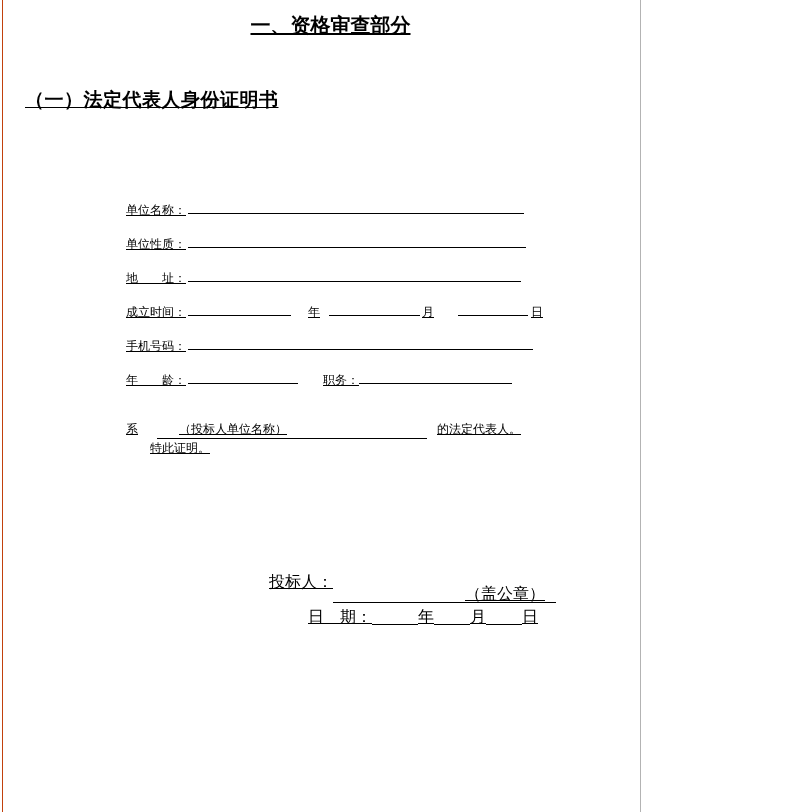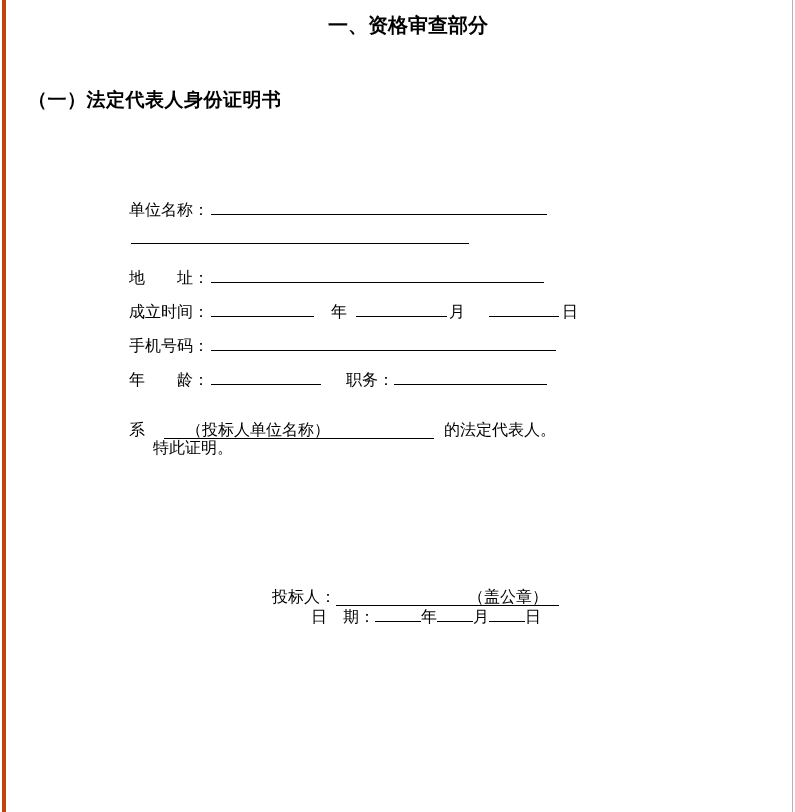--- a/index.html
+++ b/index.html
@@ -3,53 +3,54 @@
 <meta charset="utf-8">
 <style>
   html,body{margin:0;padding:0;background:#ffffff;}
   body{
     width:795px;height:812px;overflow:hidden;
     font-family:"Liberation Serif","DejaVu Serif",serif;
     color:#000;
   }
   .page{
     box-sizing:border-box;
-    width:791px;height:812px;margin-left:2px;
+    width:639px;height:812px;margin-left:2px;
     background:#ffffff;
-    border-left:4px solid #c2410c;
+    border-left:1px solid #c2410c;
     border-right:1px solid #b3b3b3;
+    text-decoration:underline;
   }
   .title{
     margin:0;padding:13px 0 0 18px;
     text-align:center;
     font-size:20px;line-height:24px;font-weight:bold;
   }
   .subtitle{
     margin:0;padding:51px 0 0 22px;
     font-size:19px;line-height:23px;font-weight:bold;
     letter-spacing:0.5px;
   }
-  .form{margin:0 0 0 123px;padding-top:82px;font-size:16px;}
+  .form{margin:0 0 0 123px;padding-top:82px;font-size:12px;}
   .row{display:flex;align-items:baseline;height:34px;line-height:34px;white-space:pre;}
   .bl{
     display:inline-block;height:16px;
     border-bottom:1px solid #000;
     flex:0 0 auto;
   }
   .bl-text{
     display:inline-block;
     border-bottom:1px solid #000;
     line-height:17px;
     flex:0 0 auto;
     box-sizing:border-box;
     margin-top:24px;
   }
   .lbl,.u{flex:0 0 auto;}
   .footer{margin:0 0 0 266px;padding-top:99px;font-size:16px;}
-  .footer .row{height:35px;line-height:35px;}
+  .footer .row{height:35px;line-height:35px;align-items:center;}
   .ml2{margin-left:2px}.ml3{margin-left:3px}.ml8{margin-left:24px}.ml9{margin-left:9px}
   .ml10{margin-left:10px}.ml17{margin-left:17px}.ml19{margin-left:19px}
   .ml25{margin-left:25px}.ml39{margin-left:39px}
   .mt6{margin-top:6px}
 </style>
 </head>
 <body>
 
 <div class="page">
 
@@ -58,20 +59,21 @@
   <h2 class="subtitle">（一）法定代表人身份证明书</h2>
 
   <div class="form">
 
     <div class="row">
       <span class="lbl">单位名称：</span>
       <span class="bl ml2" style="width:336px"></span>
     </div>
 
     <div class="row">
+      <span class="lbl">单位性质：</span>
       <span class="bl ml2" style="width:338px"></span>
     </div>
 
     <div class="row">
       <span class="lbl">地　　址：</span>
       <span class="bl ml2" style="width:333px"></span>
     </div>
 
     <div class="row">
       <span class="lbl">成立时间：</span>

